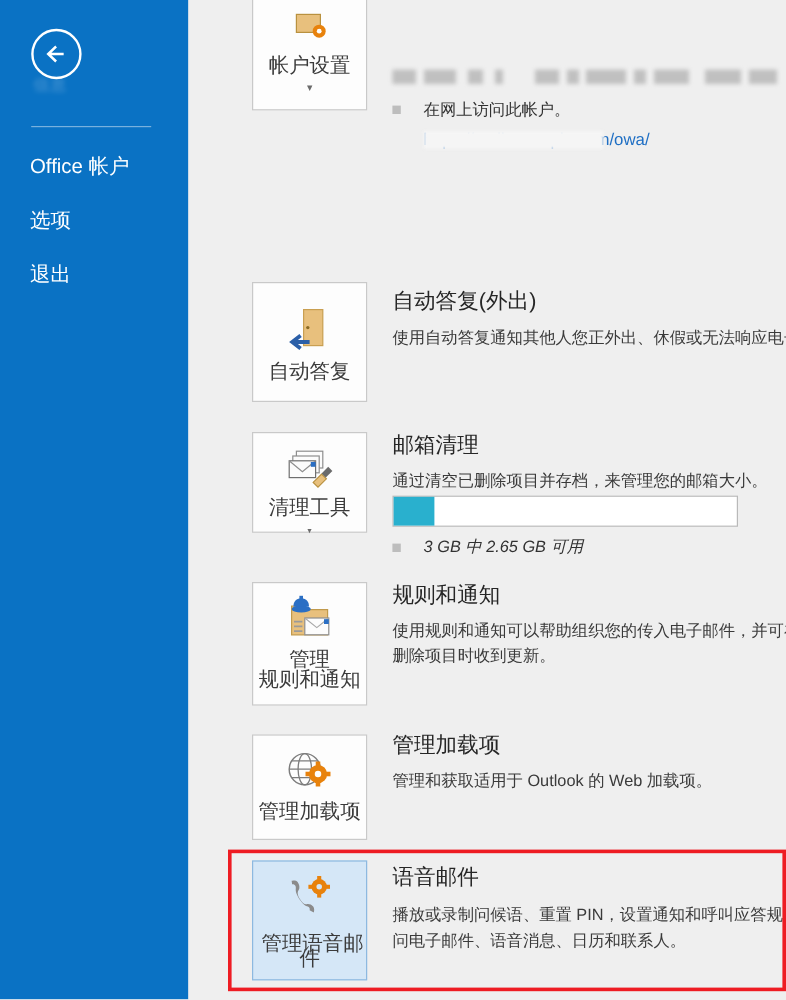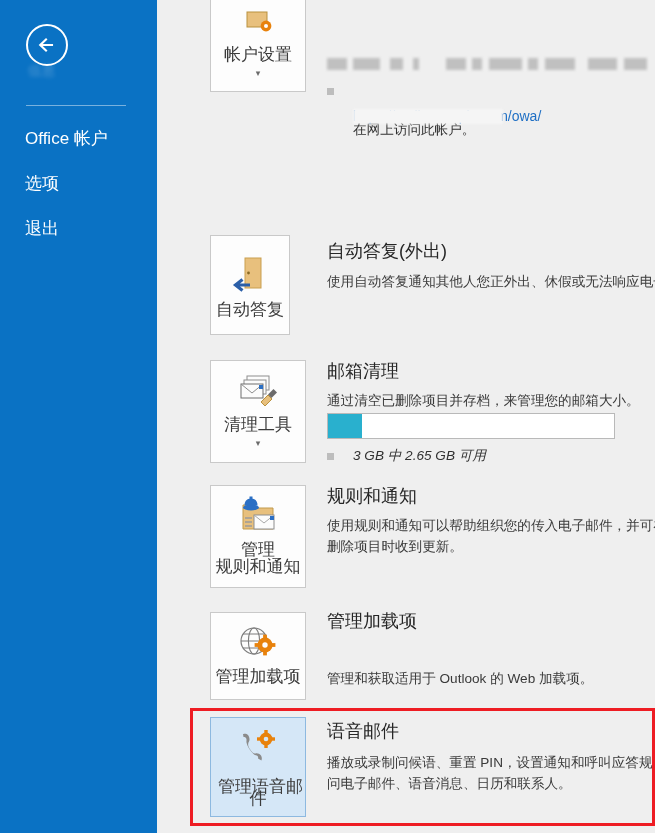--- a/index.html
+++ b/index.html
@@ -208,39 +208,39 @@
           <rect x="6" y="6" width="20" height="15" fill="#e8c07d" stroke="#b9913f" stroke-width="1"></rect>
           <circle cx="25" cy="20" r="5.4" fill="#e8820c"></circle>
           <circle cx="25" cy="20" r="2" fill="#fdfdfd"></circle>
         </svg>
       </div>
       <div class="tile-label" style="top:58px;">帐户设置</div>
       <div class="tile-caret" style="top:80px;">▾</div>
     </div>
 
     <div class="bullet" style="left:170px; top:88px;"></div>
-    <div class="bullet-text" style="left:196px; top:82px;margin-top:38px;">在网上访问此帐户。</div>
+    <div class="bullet-text" style="left:196px; top:82px;">在网上访问此帐户。</div>
 
     <div class="link-text" style="left:196px; top:106px;">https://mail.example.com/owa/</div>
     <div id="url-redact" style="left:196px; top:109px; width:150px; height:15px;"></div>
 
-    <div class="tile" style="left:53px; top:235px; width:80px; height:100px;">
+    <div class="tile" style="left:53px; top:235px; width:96px; height:100px;">
       <div class="tile-icon" style="top:18px; height:44px;">
         <svg width="44" height="42" viewBox="0 0 44 42" aria-hidden="true">
           <rect x="17" y="3" width="16" height="30" fill="#e8c07d" stroke="#c99f51" stroke-width="1"></rect>
           <circle cx="20.5" cy="18" r="1.4" fill="#8a6a24"></circle>
           <path d="M22 30 H9 M14.5 24.5 L7.5 30 L14.5 35.5" stroke="#2b5fa8" stroke-width="3.2" fill="none" stroke-linecap="butt" stroke-linejoin="miter"></path>
         </svg>
       </div>
       <div class="tile-label" style="top:66px;">自动答复</div>
     </div>
     <div class="sec-title" style="left:170px; top:238px;">自动答复(外出)</div>
     <div class="sec-desc nowrap" style="left:170px; top:271px; width:420px;">使用自动答复通知其他人您正外出、休假或无法响应电子邮件。</div>
 
-    <div class="tile" style="left:53px; top:360px; width:96px; height:103px;">
+    <div class="tile" style="left:53px; top:360px; width:96px; height:84px;font-family:Liberation Mono, monospace;">
       <div class="tile-icon" style="top:10px; height:42px;">
         <svg width="46" height="40" viewBox="0 0 46 40" aria-hidden="true">
           <rect x="12" y="4" width="22" height="14" fill="#fcfcfc" stroke="#8e8e8e" stroke-width="1"></rect>
           <rect x="9" y="8" width="22" height="14" fill="#fcfcfc" stroke="#8e8e8e" stroke-width="1"></rect>
           <rect x="6" y="12" width="22" height="14" fill="#fcfcfc" stroke="#6f6f6f" stroke-width="1"></rect>
           <path d="M6 12 L17 21 L28 12" fill="none" stroke="#8e8e8e" stroke-width="1"></path>
           <rect x="24" y="13" width="4" height="4" fill="#2b6fc4"></rect>
           <path d="M26 30 L33 23 L37 27 L30 34 Z" fill="#e8c07d" stroke="#b9913f" stroke-width="1"></path>
           <path d="M33 22.5 L38.5 17 L42 20.5 L36.5 26 Z" fill="#6b6b6b"></path>
         </svg>
@@ -290,21 +290,21 @@
               <rect x="-10.4" y="-1.9" width="4" height="3.8"></rect>
               <rect x="6.4" y="-1.9" width="4" height="3.8"></rect>
             </g>
             <circle cx="0" cy="0" r="2.7" fill="#fdfdfd"></circle>
           </g>
         </svg>
       </div>
       <div class="tile-label" style="top:56px;">管理加载项</div>
     </div>
     <div class="sec-title" style="left:170px; top:608px;">管理加载项</div>
-    <div class="sec-desc nowrap" style="left:170px; top:668px;">管理和获取适用于 Outlook 的 Web 加载项。</div>
+    <div class="sec-desc nowrap" style="left:170px; top:640px;">管理和获取适用于 Outlook 的 Web 加载项。</div>
 
     <div class="tile" id="tile-voicemail" style="left:53px; top:717px; width:96px; height:100px;">
       <div class="tile-icon" style="top:10px; height:40px;">
         <svg width="44" height="38" viewBox="0 0 44 38" aria-hidden="true">
           <path d="M7 5 C7 5 10.5 4 12 6 C13.5 8 14 11 13 12.5
                    C12 14 11.5 16 13.5 19.5 C15.5 23 18 25 19.5 24.5
                    C21 24 23.5 24.5 25 26.5 C26.5 28.5 25.5 31.5 25.5 31.5
                    L22 29.5 C22 29.5 22.5 28 21.5 27 C20.5 26 19 26.5 17.5 25
                    C14 21.5 11 17 10.5 13.5 C10.2 11.8 11 10.5 10 9
                    C9 7.5 7.5 8 7.5 8 Z" fill="#8b8b8b"></path>

